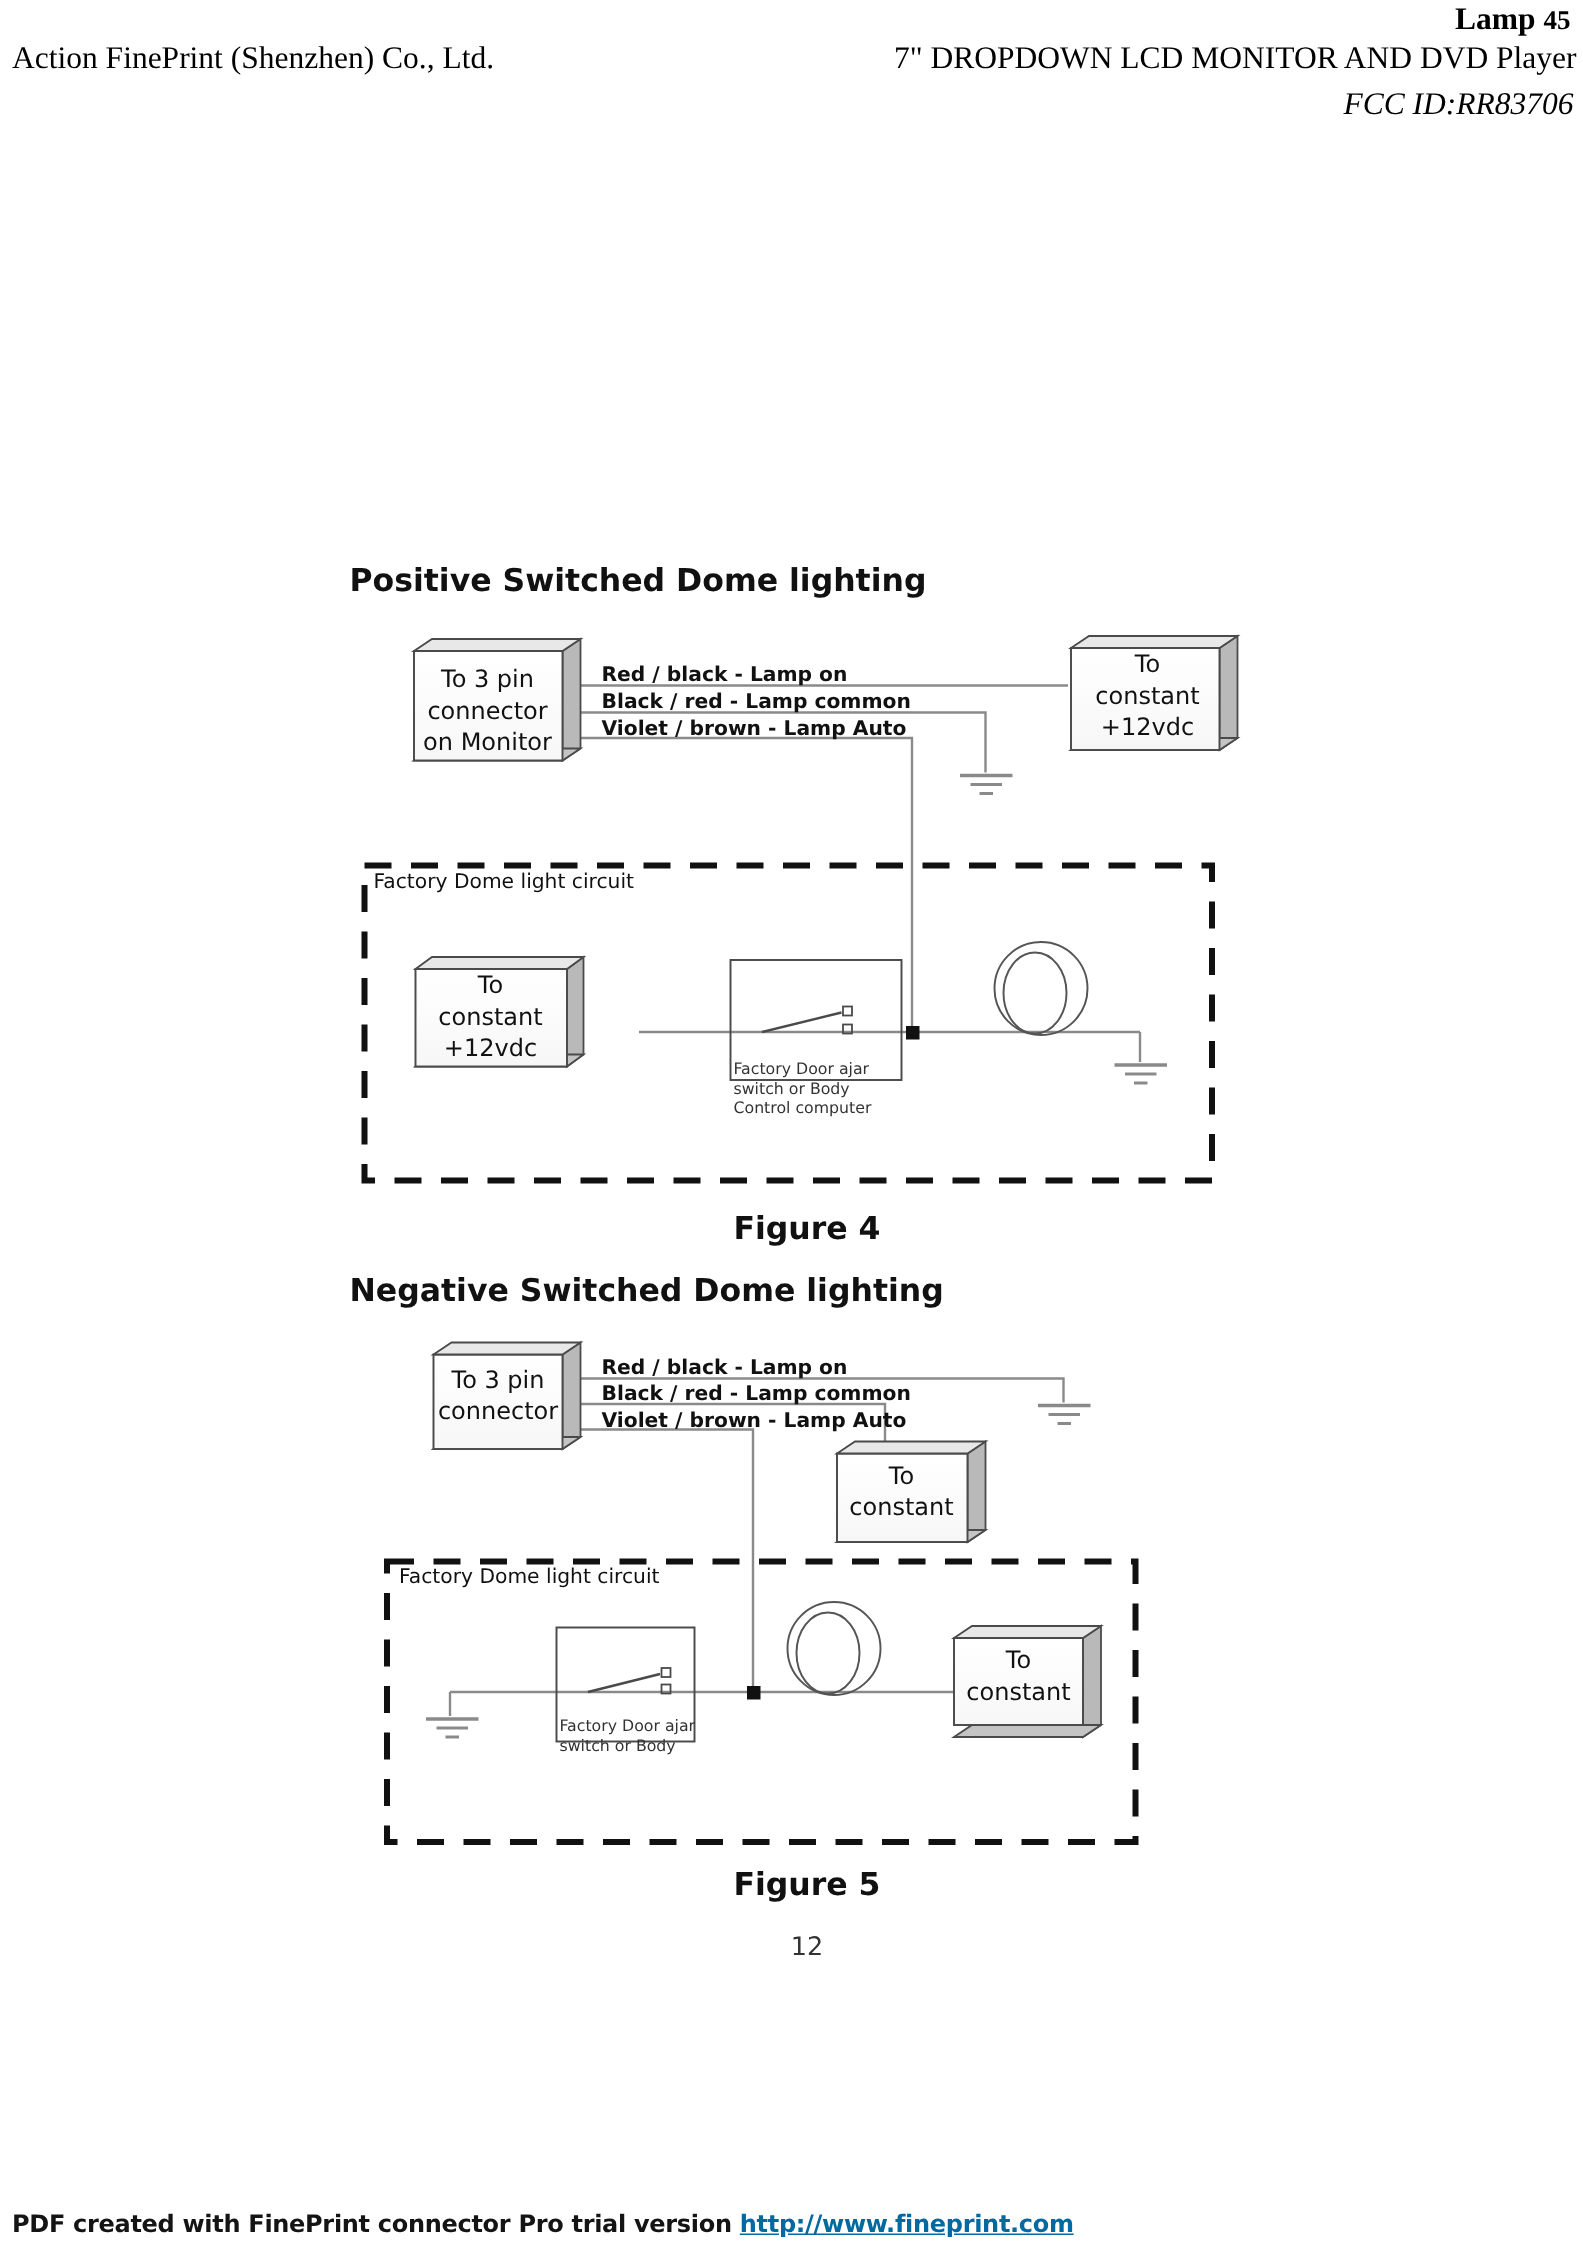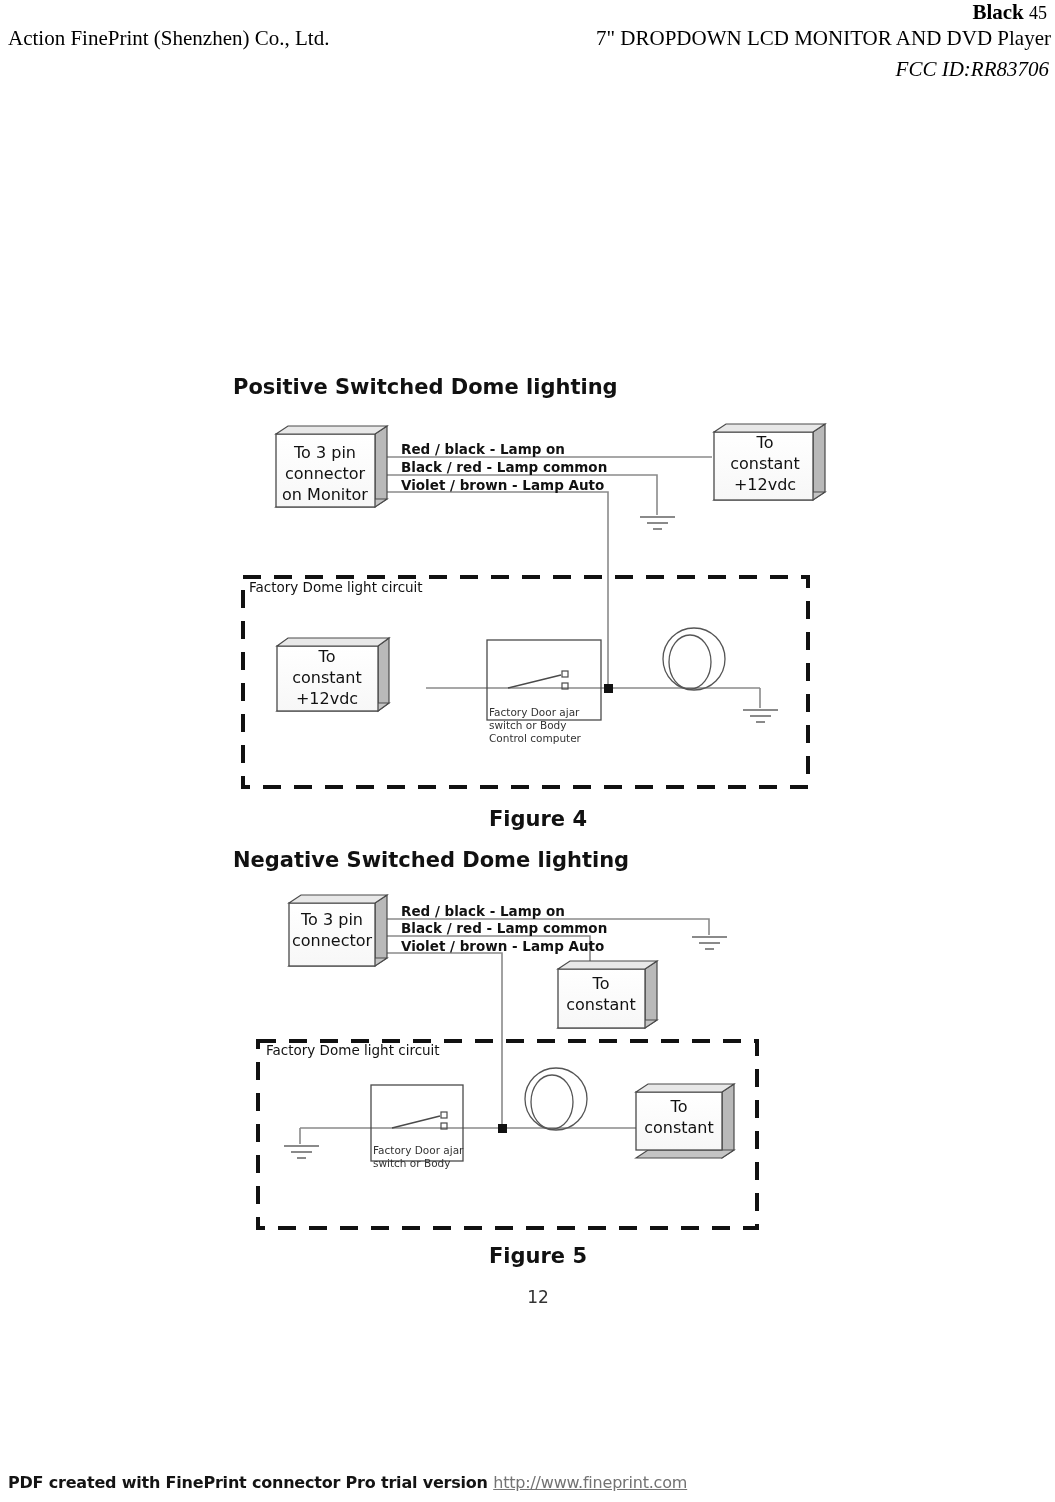--- a/index.html
+++ b/index.html
@@ -26,21 +26,21 @@
   .hdr-page {
     position: absolute;
     right: 8px;
     top: 0px;
     font-family: "Liberation Serif", serif;
     font-size: 21px;
     font-weight: bold;
     white-space: nowrap;
   }
   .hdr-page .num {
-    font-weight: normal;
+    font-weight: bold;
     font-size: 18px;
   }
   .hdr-company {
     position: absolute;
     left: 8px;
     top: 26px;
     font-size: 21px;
     white-space: nowrap;
   }
   .hdr-product {
@@ -88,31 +88,31 @@
     left: 8px;
     bottom: 4px;
     font-family: "DejaVu Sans", sans-serif;
     font-size: 16px;
     font-weight: bold;
     color: #141414;
     letter-spacing: -0.2px;
     white-space: nowrap;
   }
   .footer-link {
-    color: #737373;
+    color: #0369a1;
     text-decoration: underline;
-    font-weight: normal;
+    font-weight: bold;
   }
 </style>
 </head>
 <body>
 
 <div id="doc-header">
   <div class="hdr-page">
-    <span>Black</span>
+    <span>Lamp</span>
     <span class="num">45</span>
   </div>
   <div class="hdr-company">Action FinePrint (Shenzhen) Co., Ltd.</div>
   <div class="hdr-product">7" DROPDOWN LCD MONITOR AND DVD Player</div>
   <div class="hdr-fcc">FCC ID:RR83706</div>
 </div>
 
 <div id="figure-area">
 <svg id="figure-svg" width="1055" height="1502" viewBox="0 0 1055 1502" xmlns="http://www.w3.org/2000/svg">
 

